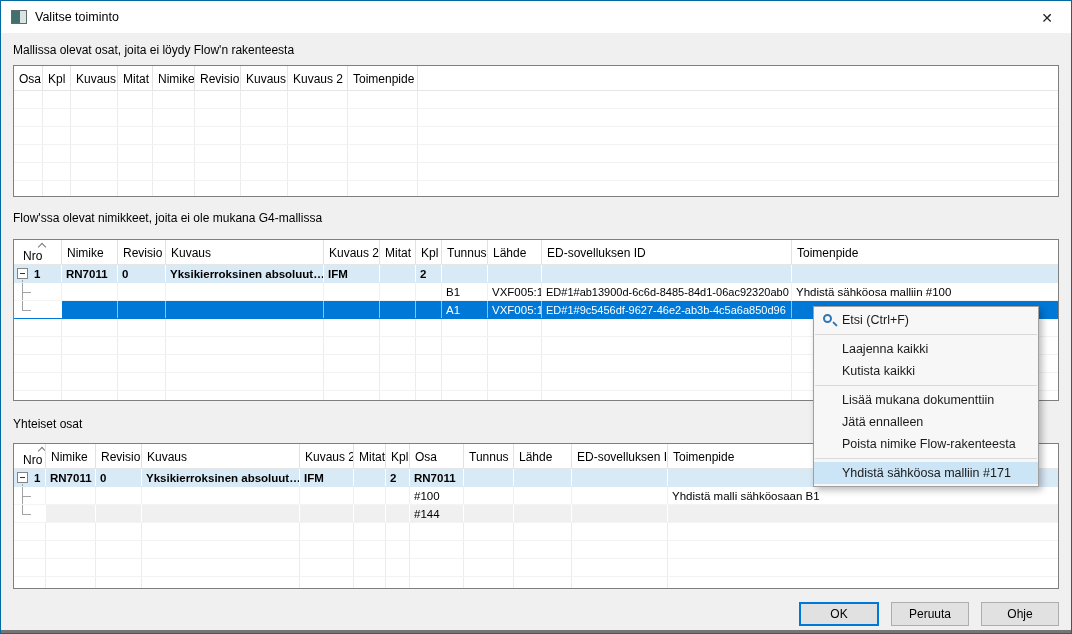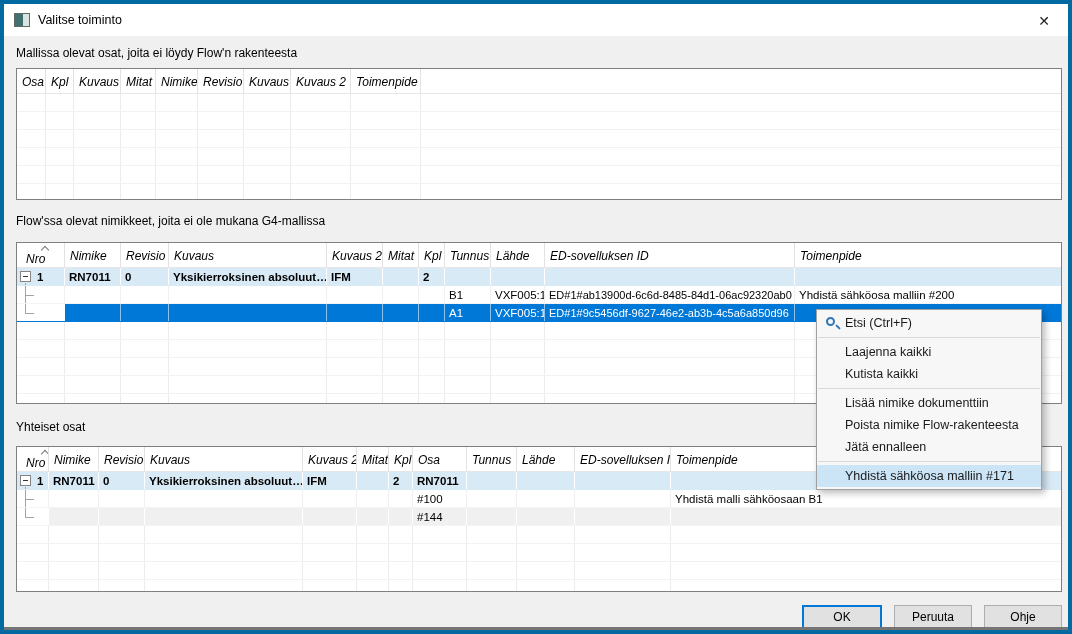--- a/index.html
+++ b/index.html
@@ -1,19 +1,19 @@
 <!DOCTYPE html>
 <html><head>
 <meta charset="utf-8">
 <style>
   * { box-sizing: border-box; margin: 0; padding: 0; }
   html,body { width:1072px; height:634px; }
   body { font-family:"Liberation Sans", sans-serif; background:#f0f0f0; }
   #window{ position:relative; width:1072px; height:634px; background:#f0f0f0;
-           border:4px solid #0369a1; overflow:hidden; }
+           border:1px solid #0369a1; overflow:hidden; }
 
   
   #titlebar{ position:absolute; left:0; top:0; width:100%; height:32px; background:#ffffff; }
   .appicon{ position:absolute; left:10px; top:9px; width:16px; height:14px;
             border:1px solid #5f6a6a;
             background:linear-gradient(to right,#41706f 0 55%, #d9e4e3 55% 100%); }
   #title-text{ position:absolute; left:34px; top:0; line-height:32px; font-size:12.5px; color:#000; }
   #close-btn{ position:absolute; right:14px; top:7px; width:20px; height:20px;
               font-size:14px; line-height:20px; text-align:center; color:#222; cursor:default; }
 
@@ -23,21 +23,21 @@
 
   
   .tbl{ position:absolute; left:12px; width:1046px; background:#fff;
         border:1px solid #7f7f7f; overflow:hidden; }
   #t1{ top:64px;  height:132px; }
   #t2{ top:238px; height:162px; }
   #t3{ top:442px; height:146px; }
 
   .thead{ display:flex; height:25px; border-bottom:1px solid #e6e6e6; }
   .hc{ position:relative; border-right:1px solid #e2e2e2; padding:6px 16px 0 5px;
-       font-size:12px; white-space:nowrap; overflow:hidden; flex-shrink:0;font-style:italic; }
+       font-size:12px; white-space:nowrap; overflow:hidden; flex-shrink:0; }
   .hc.cfill{ flex:1; border-right:none; }
   .caret{ position:absolute; left:25px; top:4px; width:6px; height:6px;
           border-left:1px solid #777; border-top:1px solid #777; transform:rotate(45deg); }
 
   .trow{ display:flex; height:18px; border-bottom:1px solid #f4f4f4; font-size:11.5px; }
   .dc{ border-right:1px solid #f0f0f0; padding:2px 0 0 4px;
        white-space:nowrap; overflow:hidden; flex-shrink:0; line-height:14px; }
   .dc.cfill, .dc.last{ flex:1; border-right:none; }
   .treecell{ position:relative; padding:0; }
 
@@ -246,21 +246,21 @@
       </div>
       <div class="dc c1"></div>
       <div class="dc c2"></div>
       <div class="dc c3"></div>
       <div class="dc c4"></div>
       <div class="dc c5"></div>
       <div class="dc c6"></div>
       <div class="dc c7">B1</div>
       <div class="dc c8">VXF005:1</div>
       <div class="dc c9">ED#1#ab13900d-6c6d-8485-84d1-06ac92320ab0</div>
-      <div class="dc last">Yhdistä sähköosa malliin #200</div>
+      <div class="dc last">Yhdistä sähköosa malliin #100</div>
     </div>
 
     <div class="trow rsel">
       <div class="dc c0 treecell">
         <span class="tv half"></span>
         <span class="th"></span>
       </div>
       <div class="dc c1"></div>
       <div class="dc c2"></div>
       <div class="dc c3"></div>
@@ -480,23 +480,23 @@
       <span class="micon">
           <span class="mag-c"></span>
           <span class="mag-h"></span>
         </span>
       <span>Etsi (Ctrl+F)</span>
     </div>
     <div class="msep"></div>
     <div class="mi"><span>Laajenna kaikki</span></div>
     <div class="mi"><span>Kutista kaikki</span></div>
     <div class="msep"></div>
-    <div class="mi"><span>Lisää nimike dokumenttiin</span></div>
+    <div class="mi"><span>Lisää mukana dokumenttiin</span></div>
+    <div class="mi"><span>Jätä ennalleen</span></div>
     <div class="mi"><span>Poista nimike Flow-rakenteesta</span></div>
-    <div class="mi"><span>Jätä ennalleen</span></div>
     <div class="msep"></div>
     <div class="mi highlight"><span>Yhdistä sähköosa malliin #171</span></div>
   </div>
 
   <button class="btn" id="okbtn">OK</button>
   <button class="btn" id="cancelbtn">Peruuta</button>
   <button class="btn" id="helpbtn">Ohje</button>
 
   <div id="bottom-edge"></div>
 </div>

